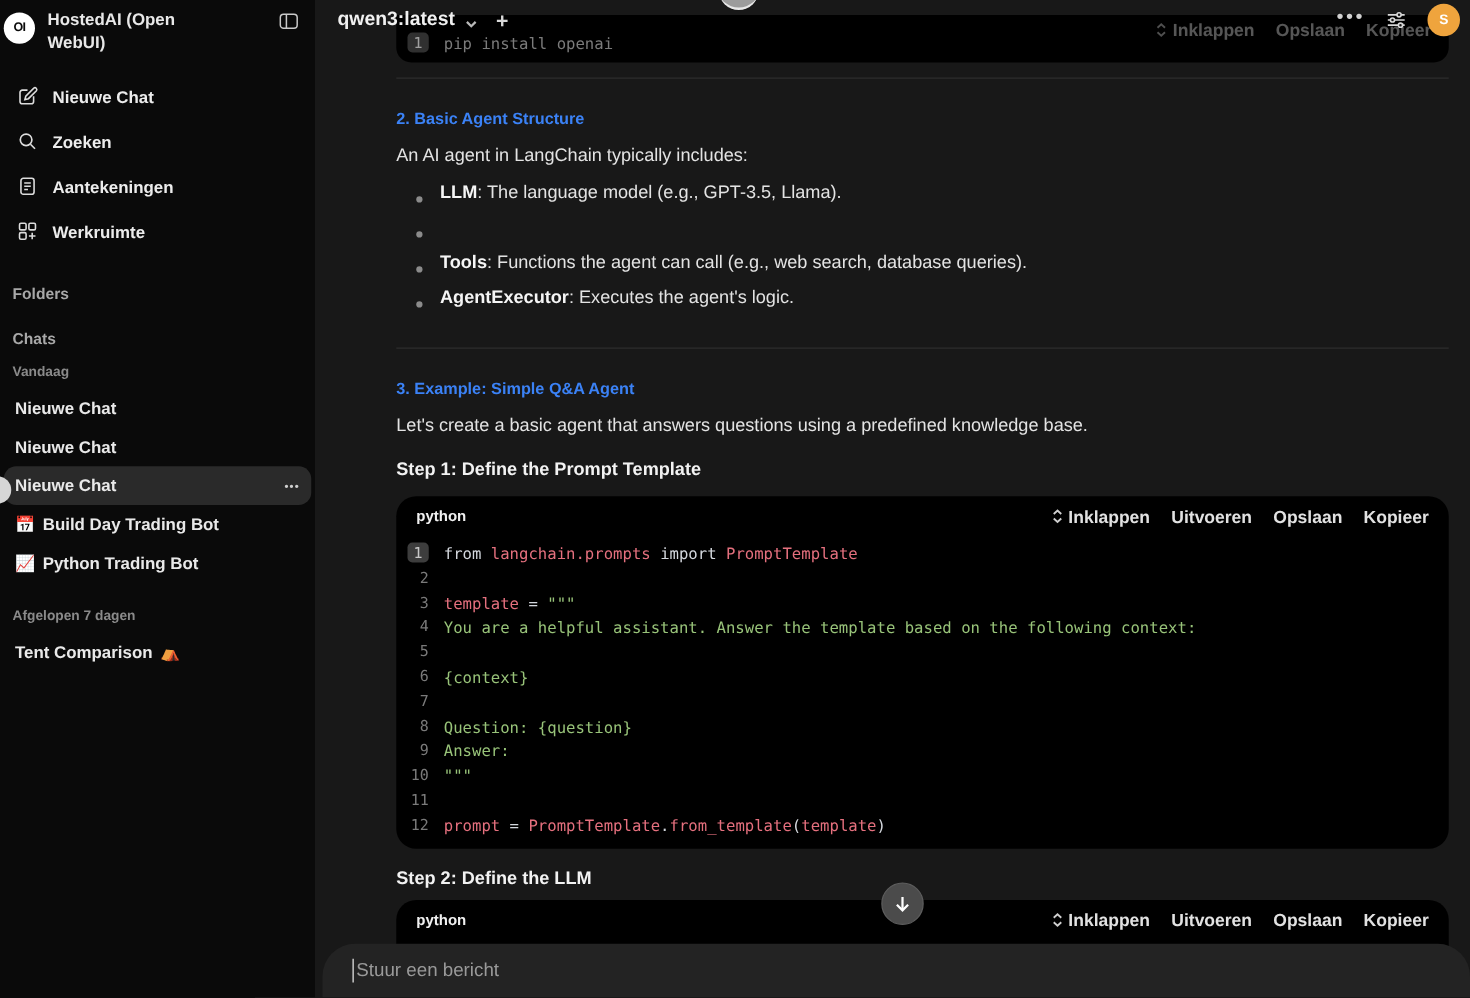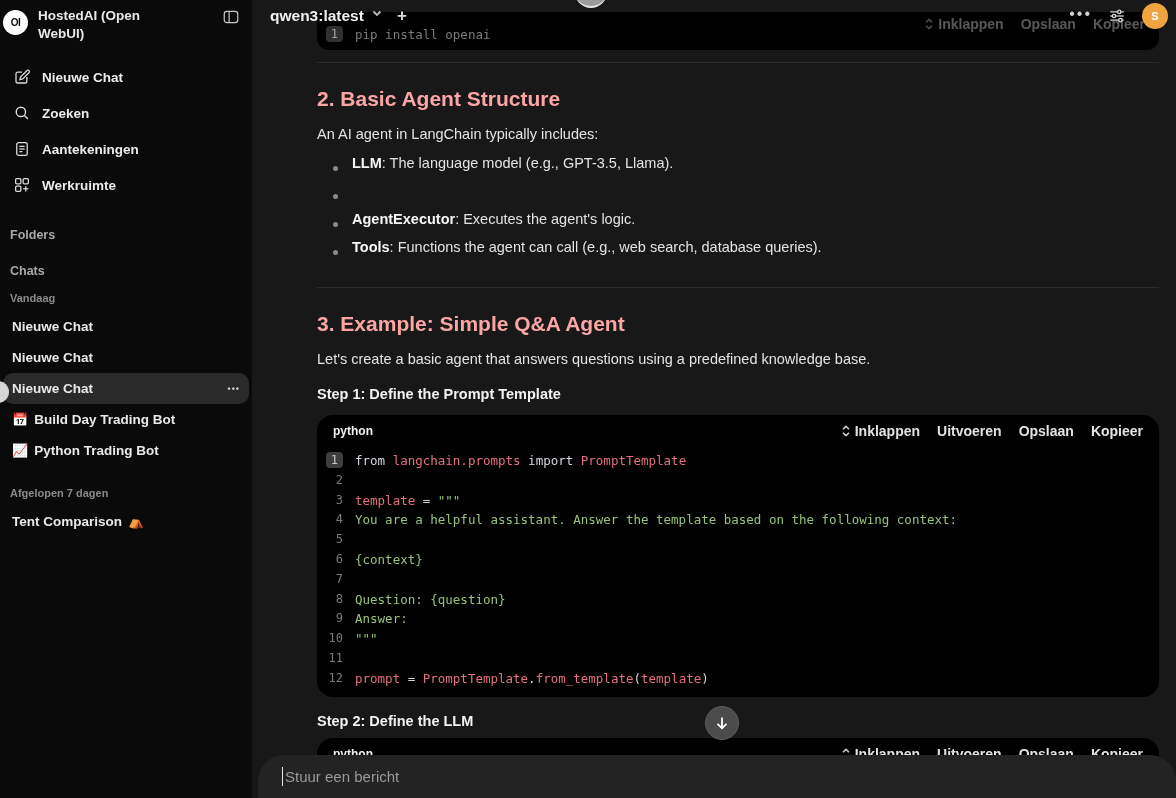--- a/index.html
+++ b/index.html
@@ -32,21 +32,21 @@
   .chat-row .emoji.after { margin-right:0; margin-left:6px; }
   .chat-row .spacer { flex:1; }
   .chat-row .row-menu { color:#cfcfcf; font-size:15px; letter-spacing:1px; }
   .edge-circle { position:absolute; left:-13px; top:381px; width:22px; height:22px;
     border-radius:50%; background:#d6d6d6; }
 
   
   .main { position:absolute; left:252px; top:0; width:924px; height:798px; background:#181818; overflow:hidden; }
 
   .topbar { position:absolute; left:0; top:0; right:0; height:36px; z-index:8; }
-  .model-selector { position:absolute; left:18px; top:7px; display:flex; align-items:flex-start;
+  .model-selector { position:absolute; left:18px; top:7px; display:flex; align-items:flex-end;
     color:#f0f0f0; cursor:pointer; }
   .model-name { font-size:15.5px; font-weight:bold; }
   .model-chevron { margin-left:7px; color:#b9b9b9; display:flex; }
   .model-plus { margin-left:14px; color:#d8d8d8; font-size:17px; font-weight:bold; cursor:pointer; line-height:1; }
   .tb-right { position:absolute; right:8px; top:3px; display:flex; align-items:center; gap:16px; }
   .tb-more { color:#d0d0d0; font-size:16px; letter-spacing:2px; cursor:pointer; margin-top:-4px; }
   .tb-sliders { color:#d8d8d8; display:flex; cursor:pointer; }
   .avatar { width:26px; height:26px; border-radius:50%; background:#EFA43D; color:#fff;
     font-size:11px; font-weight:bold; display:flex; align-items:center; justify-content:center; cursor:pointer; }
   .top-blob { position:absolute; left:323px; top:-24px; width:32px; height:32px; border-radius:50%;
@@ -71,21 +71,21 @@
   .code-text { margin-left:12px; }
   .tok-w { color:#d4d8de; }
   .tok-r { color:#E5707E; }
   .tok-g { color:#98C379; }
   .tok-dim { color:#9a9a9a; }
 
   .divider { height:1px; background:#2c2c2c; }
   .divider.d1 { margin-top:12px; }
   .divider.d2 { margin-top:20px; }
 
-  .md h2 { color:#fca5a5; font-size:21px; font-weight:bold; margin-top:24px; }
+  .md h2 { color:#3b82f6; font-size:13px; font-weight:bold; margin-top:24px; }
   .md p { color:#e3e3e3; font-size:14.5px; margin-top:15px; }
   .md ul { list-style:none; margin-top:13px; }
   .md li { display:flex; align-items:baseline; font-size:14.5px; color:#e3e3e3; height:28px; }
   .md li .dot { width:5px; height:5px; border-radius:50%; background:#8b8b8b; margin:0 14px 2px 16px;
     flex:0 0 auto; align-self:center; }
   .md li b { color:#f5f5f5; }
   .step-label { color:#f2f2f2; font-size:14.5px; font-weight:bold; }
   .step-label.s1 { margin-top:19px; }
   .step-label.s2 { margin-top:16px; }
   .codeblock.c1 { margin-top:13px; }
@@ -262,25 +262,25 @@
         <ul id="bullets2">
             <li>
               <span class="dot"></span>
               <span><b>LLM</b>: The language model (e.g., GPT-3.5, Llama).</span>
             </li>
             <li>
               <span class="dot"></span>
             </li>
             <li>
               <span class="dot"></span>
-              <span><b>AgentExecutor</b>: Executes the agent's logic.</span>
+              <span><b>Tools</b>: Functions the agent can call (e.g., web search, database queries).</span>
             </li>
             <li>
               <span class="dot"></span>
-              <span><b>Tools</b>: Functions the agent can call (e.g., web search, database queries).</span>
+              <span><b>AgentExecutor</b>: Executes the agent's logic.</span>
             </li>
           </ul>
       </div>
 
       <div class="divider d2"></div>
 
       <div class="md">
         <h2>3. Example: Simple Q&amp;A Agent</h2>
         <p>Let's create a basic agent that answers questions using a predefined knowledge base.</p>
       </div>

